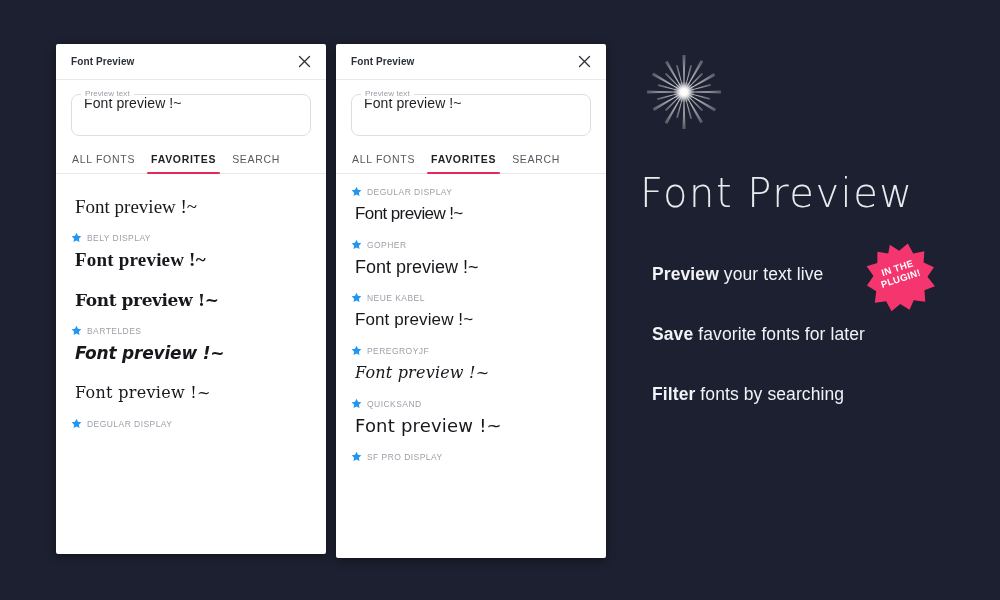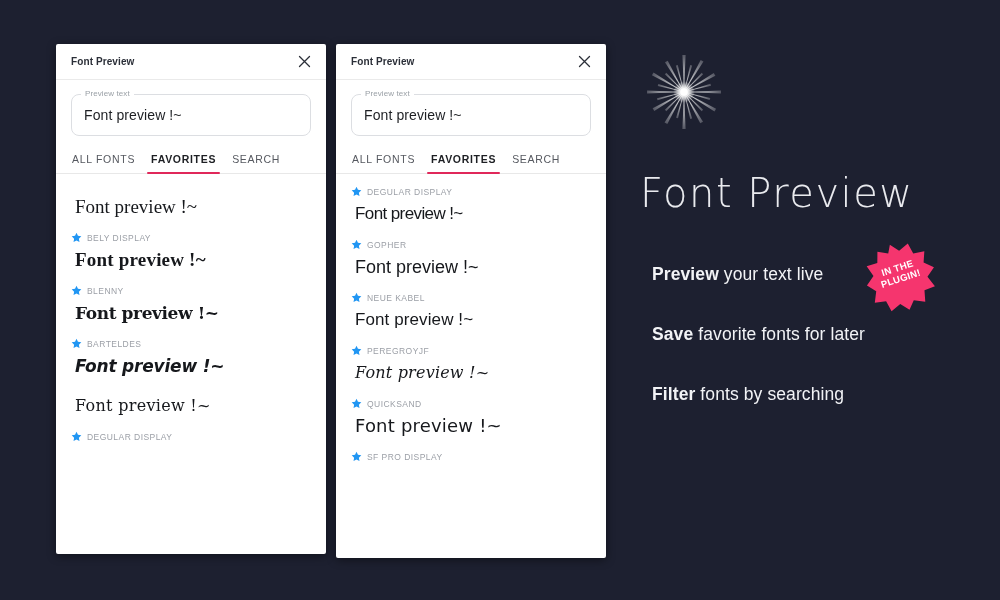--- a/index.html
+++ b/index.html
@@ -52,21 +52,20 @@
   .preview-field-wrap {
     padding: 14px 15px 0 15px;
     flex: 0 0 auto;
   }
   .preview-field {
     position: relative;
     border: 1px solid #dcdee2;
     border-radius: 8px;
     height: 42px;
     display: flex;
-    align-items: center;
     padding: 0 12px;
   }
   .preview-legend {
     position: absolute;
     top: -6px;
     left: 9px;
     background: #ffffff;
     padding: 0 4px;
     font-size: 8px;
     color: #9aa0a6;
@@ -257,26 +256,20 @@
       <div class="font-name-row">
         <svg class="star-icon" width="11" height="11" viewBox="0 0 24 24">
           <path fill="#2196f3" d="M12 1.6l3.2 6.7 7.3 1-5.3 5.2 1.3 7.3L12 18.3 5.5 21.8l1.3-7.3L1.5 9.3l7.3-1z"></path>
         </svg>
         <span class="font-name">BELY DISPLAY</span>
       </div>
       <div class="font-sample s-bely">Font preview !~</div>
     </div>
 
     <div class="font-item">
-      <div class="font-name-row">
-        <svg class="star-icon" width="11" height="11" viewBox="0 0 24 24">
-          <path fill="#2196f3" d="M12 1.6l3.2 6.7 7.3 1-5.3 5.2 1.3 7.3L12 18.3 5.5 21.8l1.3-7.3L1.5 9.3l7.3-1z"></path>
-        </svg>
-        <span class="font-name">BLENNY</span>
-      </div>
       <div class="font-sample s-blenny">Font preview !~</div>
     </div>
 
     <div class="font-item">
       <div class="font-name-row">
         <svg class="star-icon" width="11" height="11" viewBox="0 0 24 24">
           <path fill="#2196f3" d="M12 1.6l3.2 6.7 7.3 1-5.3 5.2 1.3 7.3L12 18.3 5.5 21.8l1.3-7.3L1.5 9.3l7.3-1z"></path>
         </svg>
         <span class="font-name">BARTELDES</span>
       </div>

